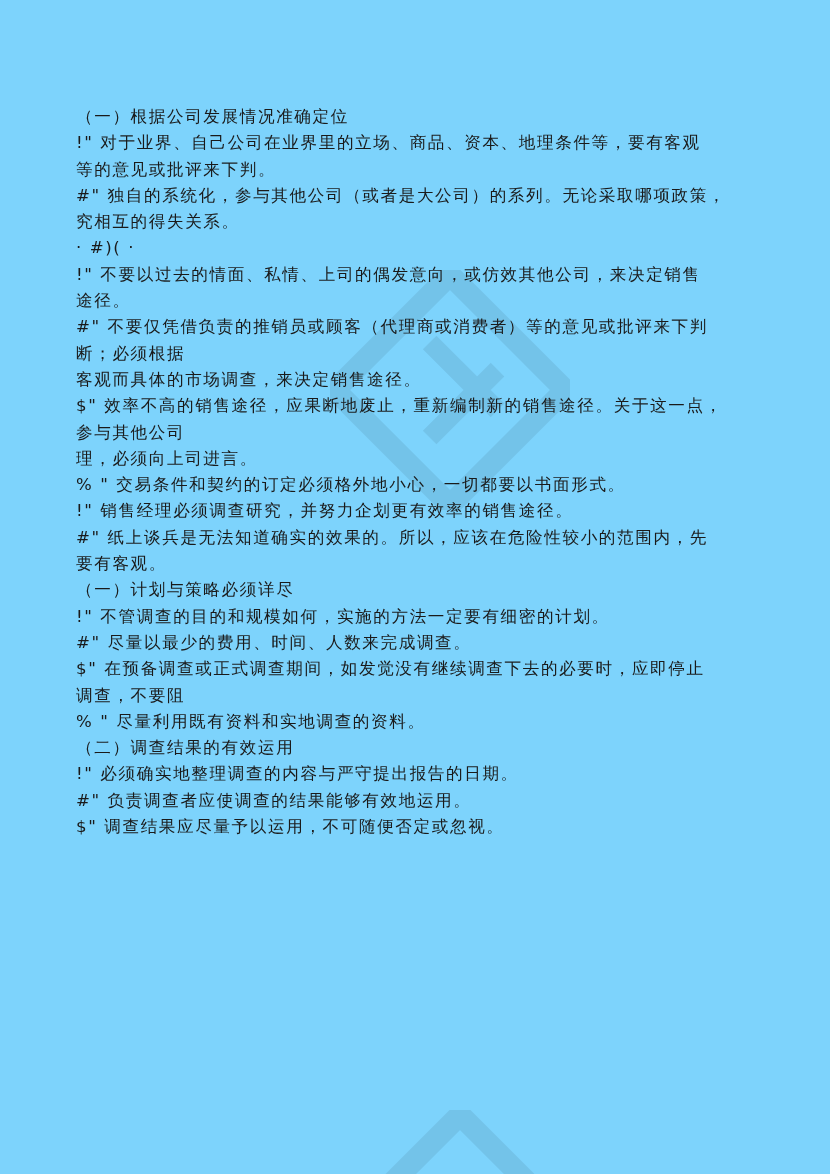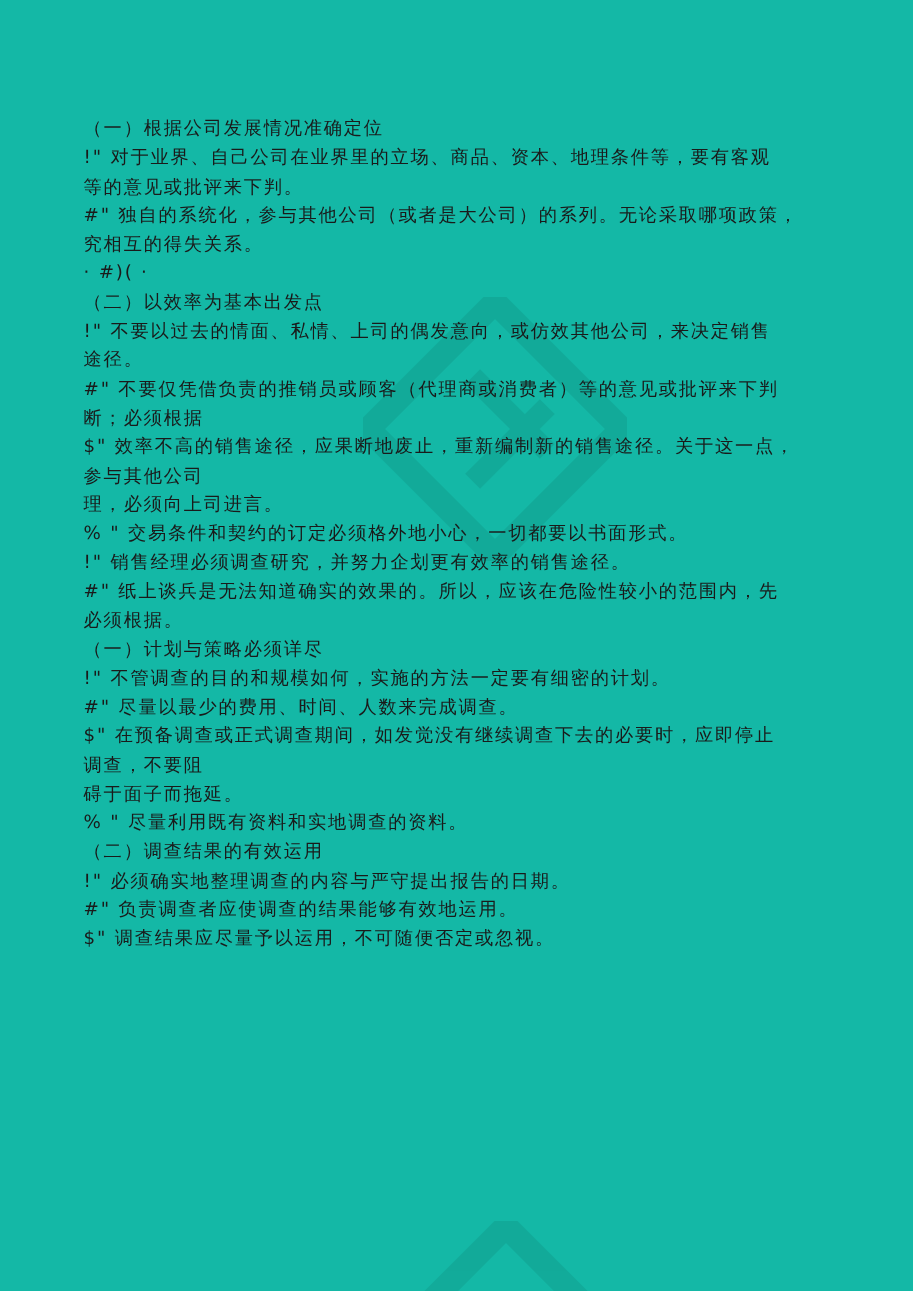--- a/index.html
+++ b/index.html
@@ -13,21 +13,21 @@
       position: relative;
       overflow: hidden;
       font-family: "DejaVu Sans", "Liberation Sans", sans-serif;
       color: #1a1a1a;
     }
     .page {
       position: absolute;
       left: 0; top: 0;
       width: 830px;
       height: 1174px;
-      background: #14b8a6;
+      background: #7dd3fc;
     }
     .watermark {
       position: absolute;
       pointer-events: none;
       opacity: 0.07;
     }
     .wm-1 { left: 330px; top: 270px; width: 240px; height: 240px; }
     .wm-2 { left: 340px; top: 1110px; width: 240px; height: 240px; }
     .content {
       position: absolute;
@@ -59,37 +59,36 @@
     <rect x="30" y="38" width="40" height="8" fill="#000" transform="rotate(45 50 50)"></rect>
   </svg>
 
   <div class="content">
     <span class="line">（一）根据公司发展情况准确定位</span>
     <span class="line">!" 对于业界、自己公司在业界里的立场、商品、资本、地理条件等，要有客观</span>
     <span class="line">等的意见或批评来下判。</span>
     <span class="line">#" 独自的系统化，参与其他公司（或者是大公司）的系列。无论采取哪项政策，</span>
     <span class="line">究相互的得失关系。</span>
     <span class="line">· #)( ·</span>
-    <span class="line">（二）以效率为基本出发点</span>
     <span class="line">!" 不要以过去的情面、私情、上司的偶发意向，或仿效其他公司，来决定销售</span>
     <span class="line">途径。</span>
     <span class="line">#" 不要仅凭借负责的推销员或顾客（代理商或消费者）等的意见或批评来下判</span>
     <span class="line">断；必须根据</span>
+    <span class="line">客观而具体的市场调查，来决定销售途径。</span>
     <span class="line">$" 效率不高的销售途径，应果断地废止，重新编制新的销售途径。关于这一点，</span>
     <span class="line">参与其他公司</span>
     <span class="line">理，必须向上司进言。</span>
     <span class="line">% " 交易条件和契约的订定必须格外地小心，一切都要以书面形式。</span>
     <span class="line">!" 销售经理必须调查研究，并努力企划更有效率的销售途径。</span>
     <span class="line">#" 纸上谈兵是无法知道确实的效果的。所以，应该在危险性较小的范围内，先</span>
-    <span class="line">必须根据。</span>
+    <span class="line">要有客观。</span>
     <span class="line">（一）计划与策略必须详尽</span>
     <span class="line">!" 不管调查的目的和规模如何，实施的方法一定要有细密的计划。</span>
     <span class="line">#" 尽量以最少的费用、时间、人数来完成调查。</span>
     <span class="line">$" 在预备调查或正式调查期间，如发觉没有继续调查下去的必要时，应即停止</span>
     <span class="line">调查，不要阻</span>
-    <span class="line">碍于面子而拖延。</span>
     <span class="line">% " 尽量利用既有资料和实地调查的资料。</span>
     <span class="line">（二）调查结果的有效运用</span>
     <span class="line">!" 必须确实地整理调查的内容与严守提出报告的日期。</span>
     <span class="line">#" 负责调查者应使调查的结果能够有效地运用。</span>
     <span class="line">$" 调查结果应尽量予以运用，不可随便否定或忽视。</span>
   </div>
 </div>
 
 </body></html>

